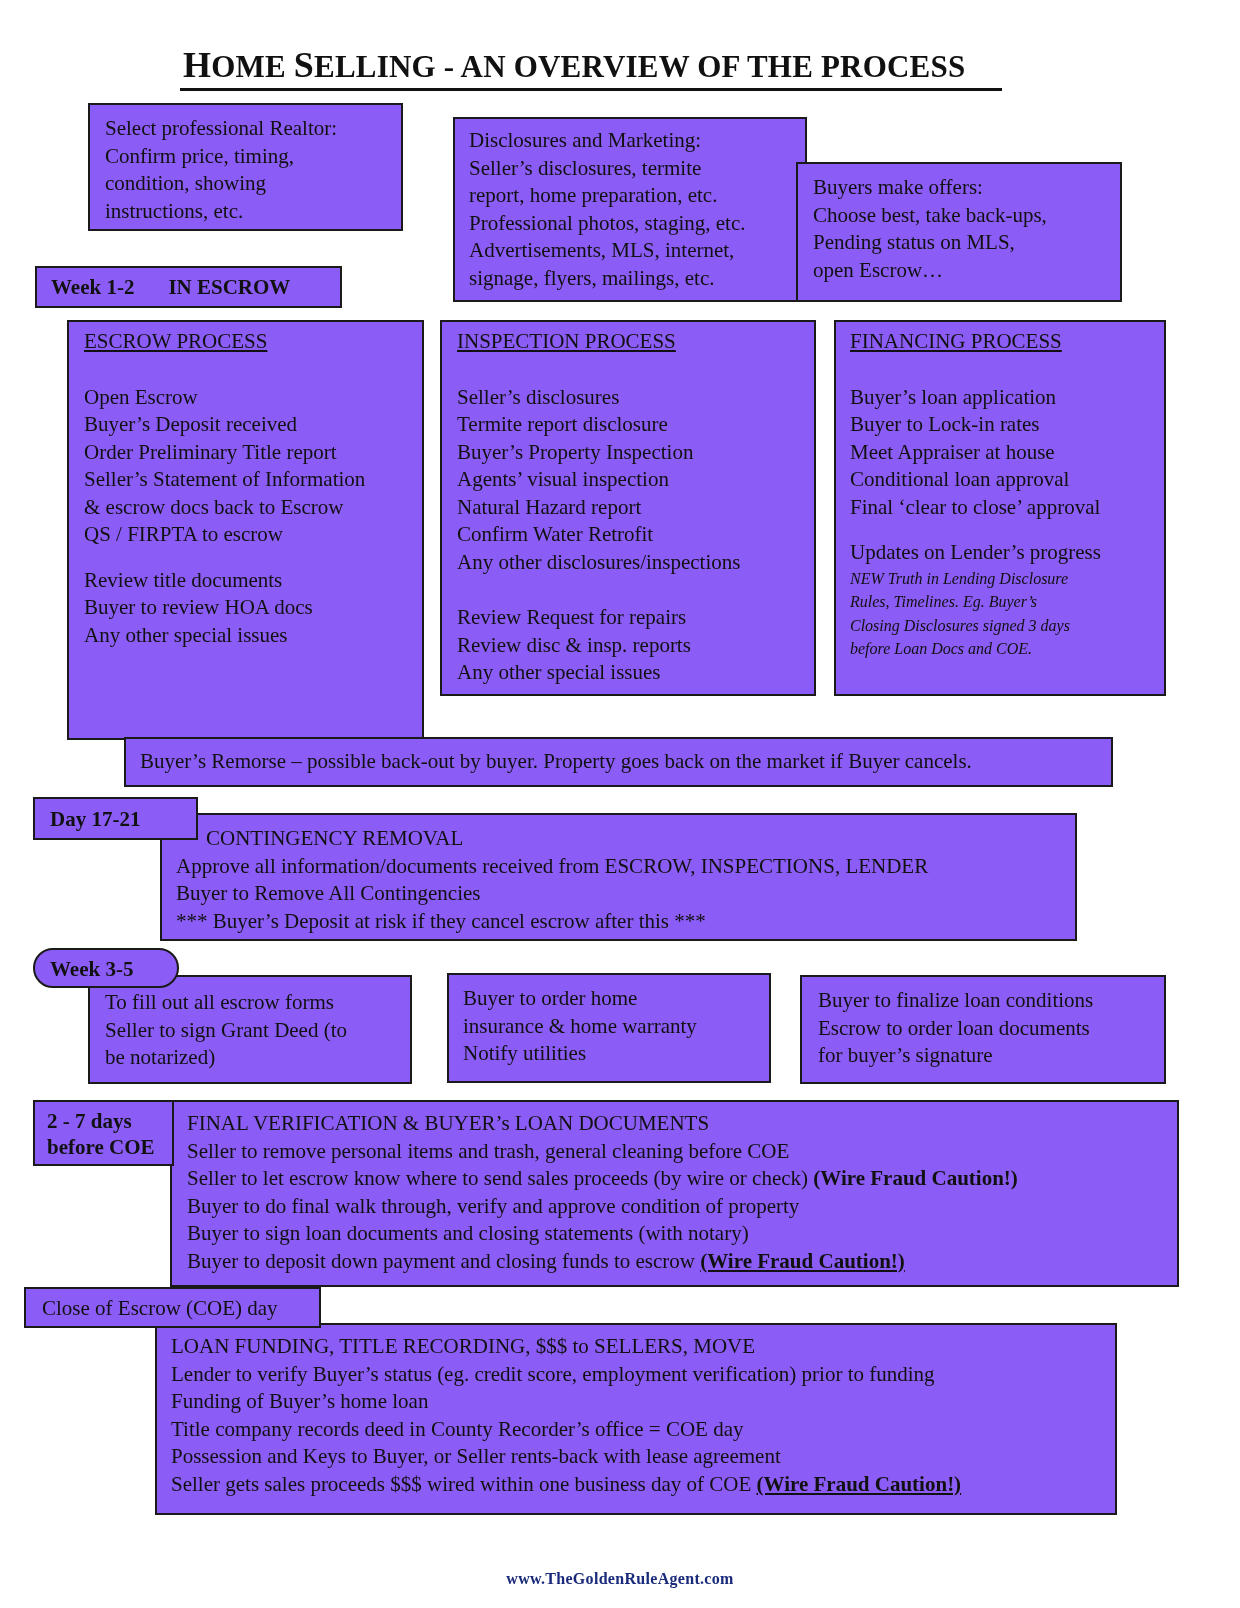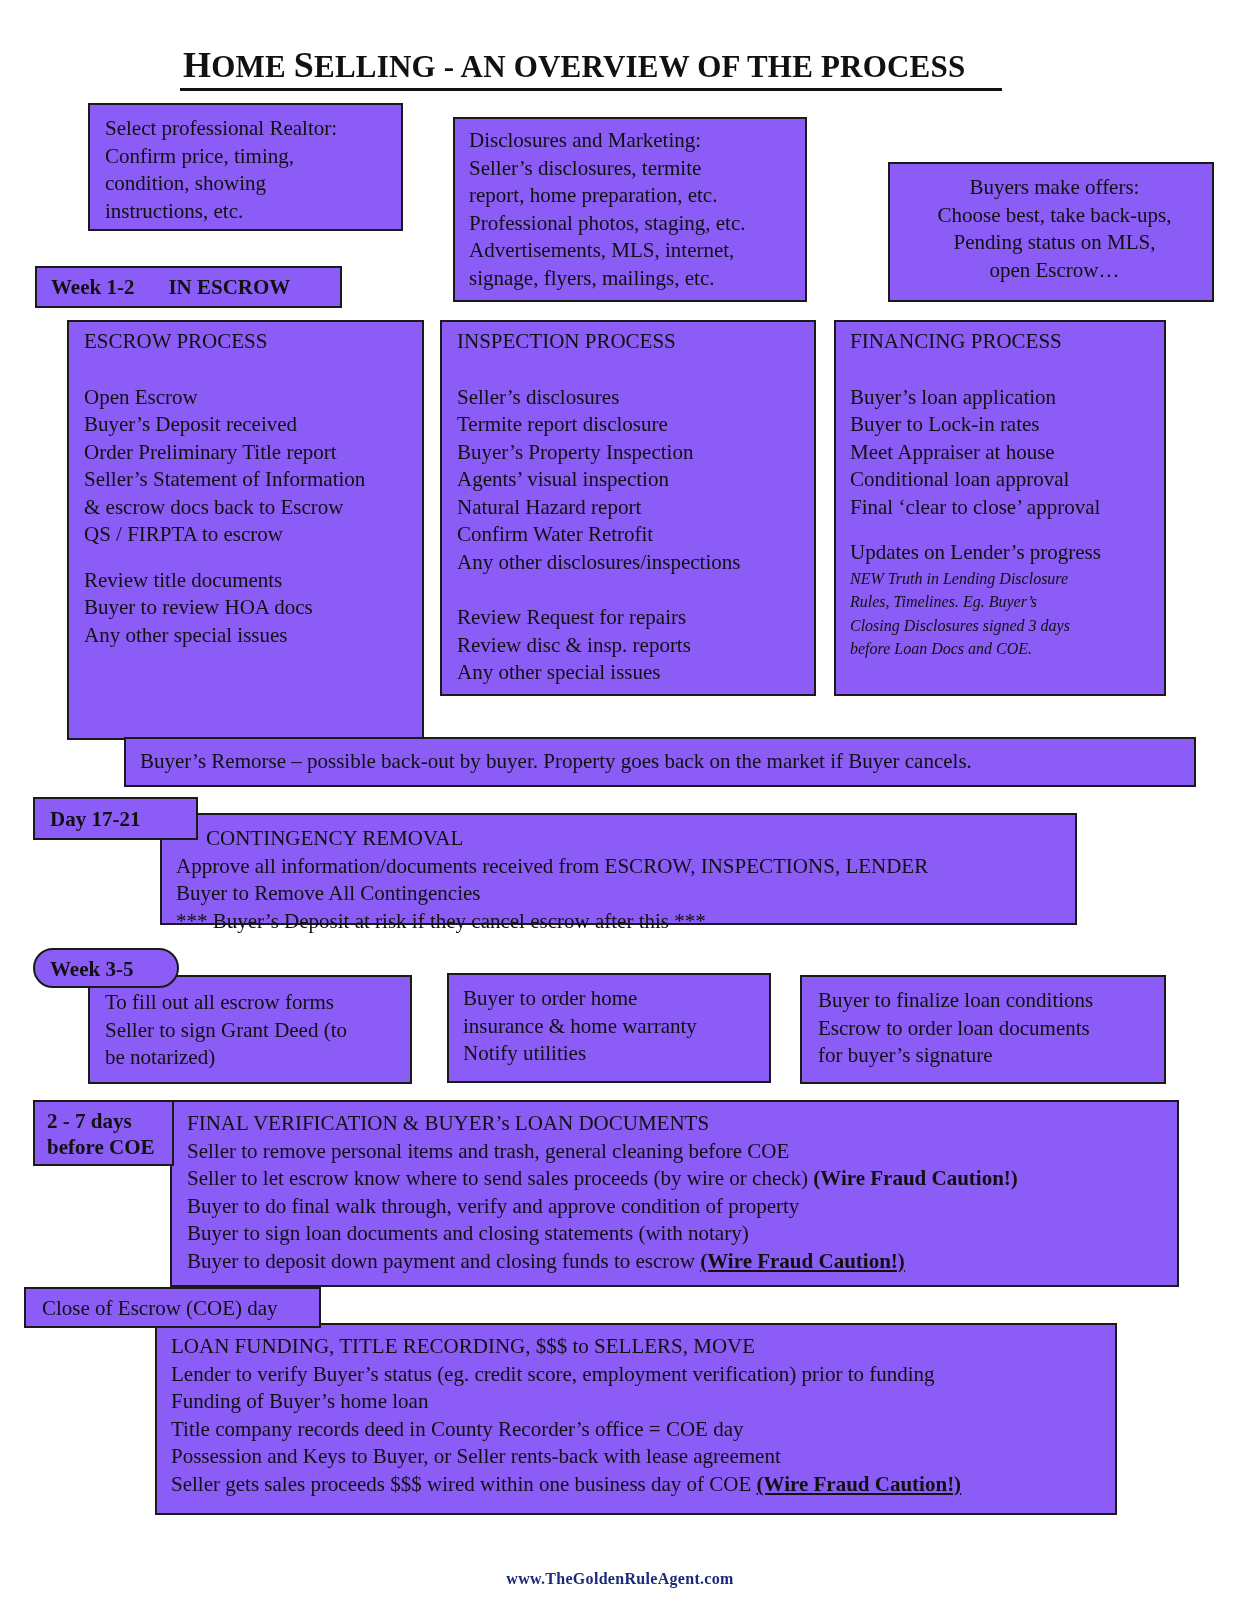--- a/index.html
+++ b/index.html
@@ -6,21 +6,21 @@
     body { width: 1240px; height: 1608px; position: relative; overflow: hidden;
            font-family: "Liberation Serif", "DejaVu Serif", serif; color: #111; }
     .box { position: absolute; border: 2px solid #1a1a1a; background: #8b5cf6; box-sizing: border-box; }
     .title { position: absolute; left: 183px; top: 44px; width: 820px; height: 50px;
              font-size: 31px; font-weight: bold; letter-spacing: 0.2px; white-space: nowrap; }
     .title .big { font-size: 36px; }
     .title-rule { position: absolute; left: 180px; top: 88px; width: 822px; height: 3px; background: #111; }
     .lines { font-size: 21px; line-height: 27.5px; }
     .lines div { white-space: nowrap; }
     .proc { font-size: 21px; line-height: 27.5px; }
-    .proc .head { margin-bottom: 28px; }
+    .proc .head { margin-bottom: 28px; text-decoration: underline; }
     .proc .gap { height: 18px; }
     .tag { font-size: 21px; font-weight: bold; white-space: nowrap; }
     .note { font-style: italic; font-size: 16px; line-height: 23.5px; }
     .bold { font-weight: bold; }
     .ul { text-decoration: underline; }
     .footer { position: absolute; left: 0; width: 1240px; top: 1570px; text-align: center;
               font-size: 16px; font-weight: bold; color: #1a2a7a; letter-spacing: 0.3px; }
   </style>
 </head>
 <body>
@@ -39,21 +39,21 @@
 
 <div class="box lines" style="left:453px; top:117px; width:354px; height:185px; padding:8px 0 0 14px;">
   <div>Disclosures and Marketing:</div>
   <div>Seller’s disclosures, termite</div>
   <div>report, home preparation, etc.</div>
   <div>Professional photos, staging, etc.</div>
   <div>Advertisements, MLS, internet,</div>
   <div>signage, flyers, mailings, etc.</div>
 </div>
 
-<div class="box lines" style="left:888px; top:162px; width:326px; height:140px; padding:10px 8px 0 15px;text-align:center;">
+<div class="box lines" style="left:796px; top:162px; width:326px; height:140px; padding:10px 8px 0 15px;">
   <div>Buyers make offers:</div>
   <div>Choose best, take back-ups,</div>
   <div>Pending status on MLS,</div>
   <div>open Escrow…</div>
 </div>
 
 <div class="box tag" style="left:35px; top:266px; width:307px; height:42px; padding:7px 0 0 14px;">
   <span>Week 1-2</span><span style="display:inline-block; width:34px;"></span><span>IN ESCROW</span>
 </div>
 
@@ -96,25 +96,25 @@
   <div class="gap"></div>
   <div>Updates on Lender’s progress</div>
   <div class="note">
     <div>NEW Truth in Lending Disclosure</div>
     <div>Rules, Timelines. Eg. Buyer’s</div>
     <div>Closing Disclosures signed 3 days</div>
     <div>before Loan Docs and COE.</div>
   </div>
 </div>
 
-<div class="box lines" style="left:124px; top:737px; width:1072px; height:50px; padding:9px 0 0 14px;">
+<div class="box lines" style="left:124px; top:737px; width:989px; height:50px; padding:9px 0 0 14px;">
   <div>Buyer’s Remorse – possible back-out by buyer. Property goes back on the market if Buyer cancels.</div>
 </div>
 
-<div class="box lines" style="left:160px; top:813px; width:917px; height:112px; padding:10px 0 0 14px;">
+<div class="box lines" style="left:160px; top:813px; width:917px; height:128px; padding:10px 0 0 14px;">
   <div style="padding-left:30px;">CONTINGENCY REMOVAL</div>
   <div>Approve all information/documents received from ESCROW, INSPECTIONS, LENDER</div>
   <div>Buyer to Remove All Contingencies</div>
   <div>*** Buyer’s Deposit at risk if they cancel escrow after this ***</div>
 </div>
 <div class="box tag" style="left:33px; top:797px; width:165px; height:43px; padding:8px 0 0 15px;">
   <span>Day 17-21</span>
 </div>
 
 <div class="box lines" style="left:88px; top:975px; width:324px; height:109px; padding:12px 0 0 15px;">

